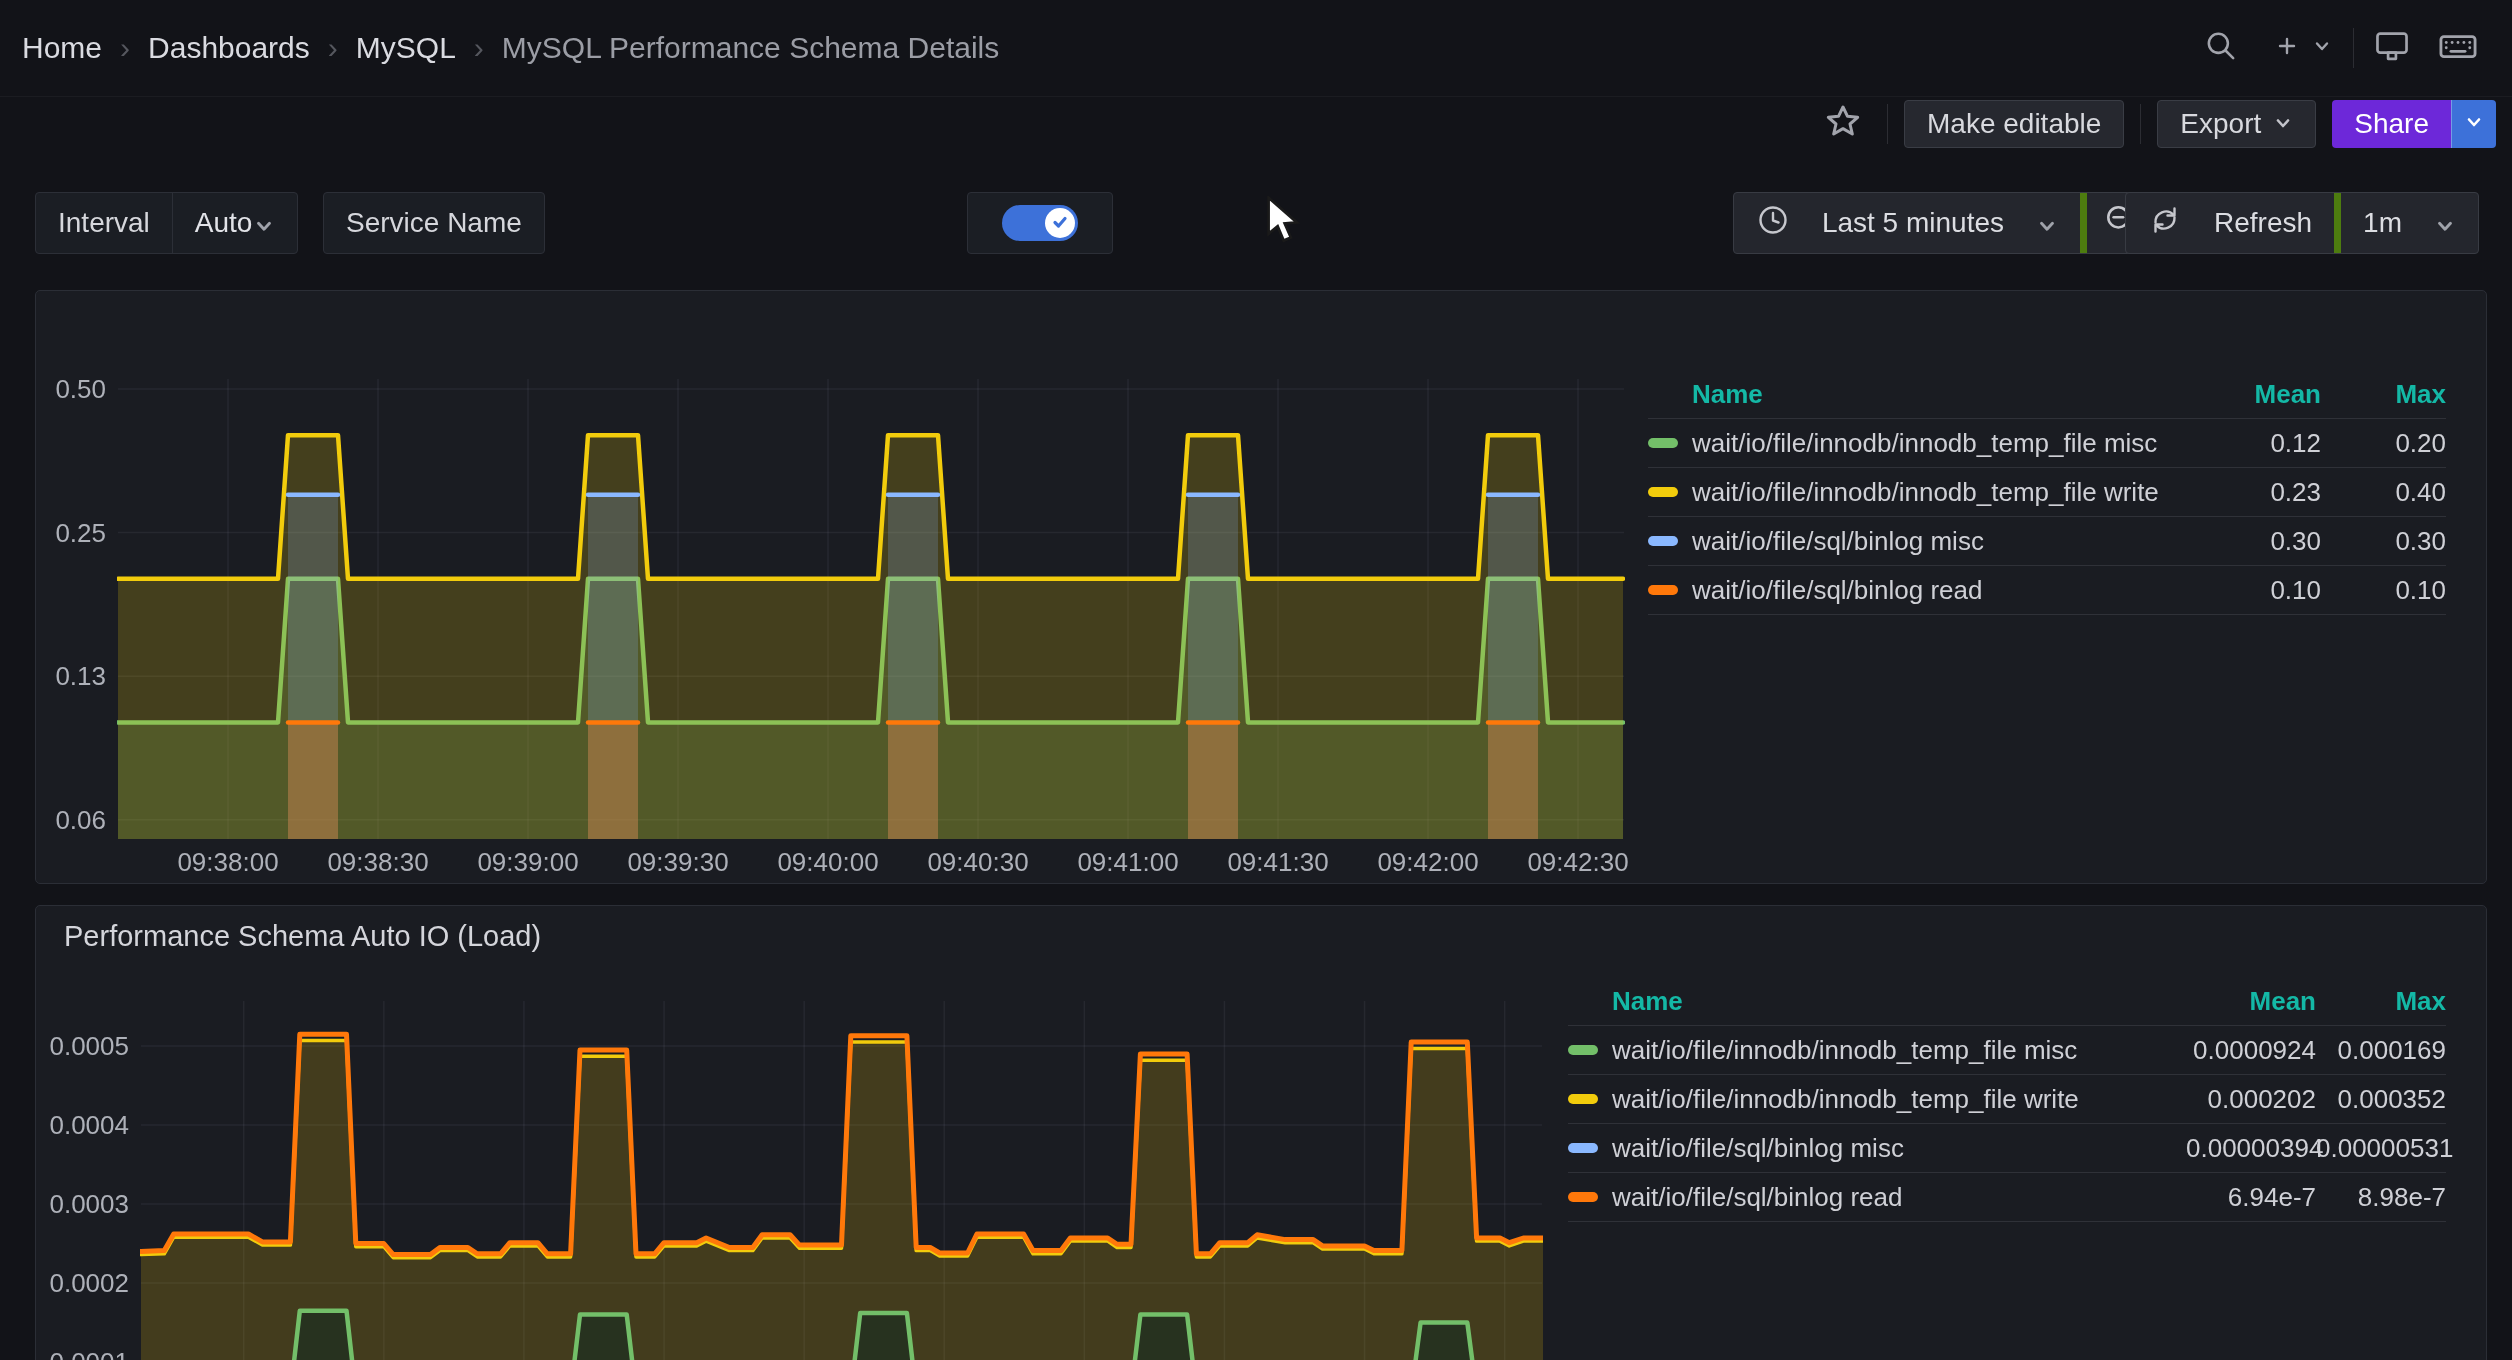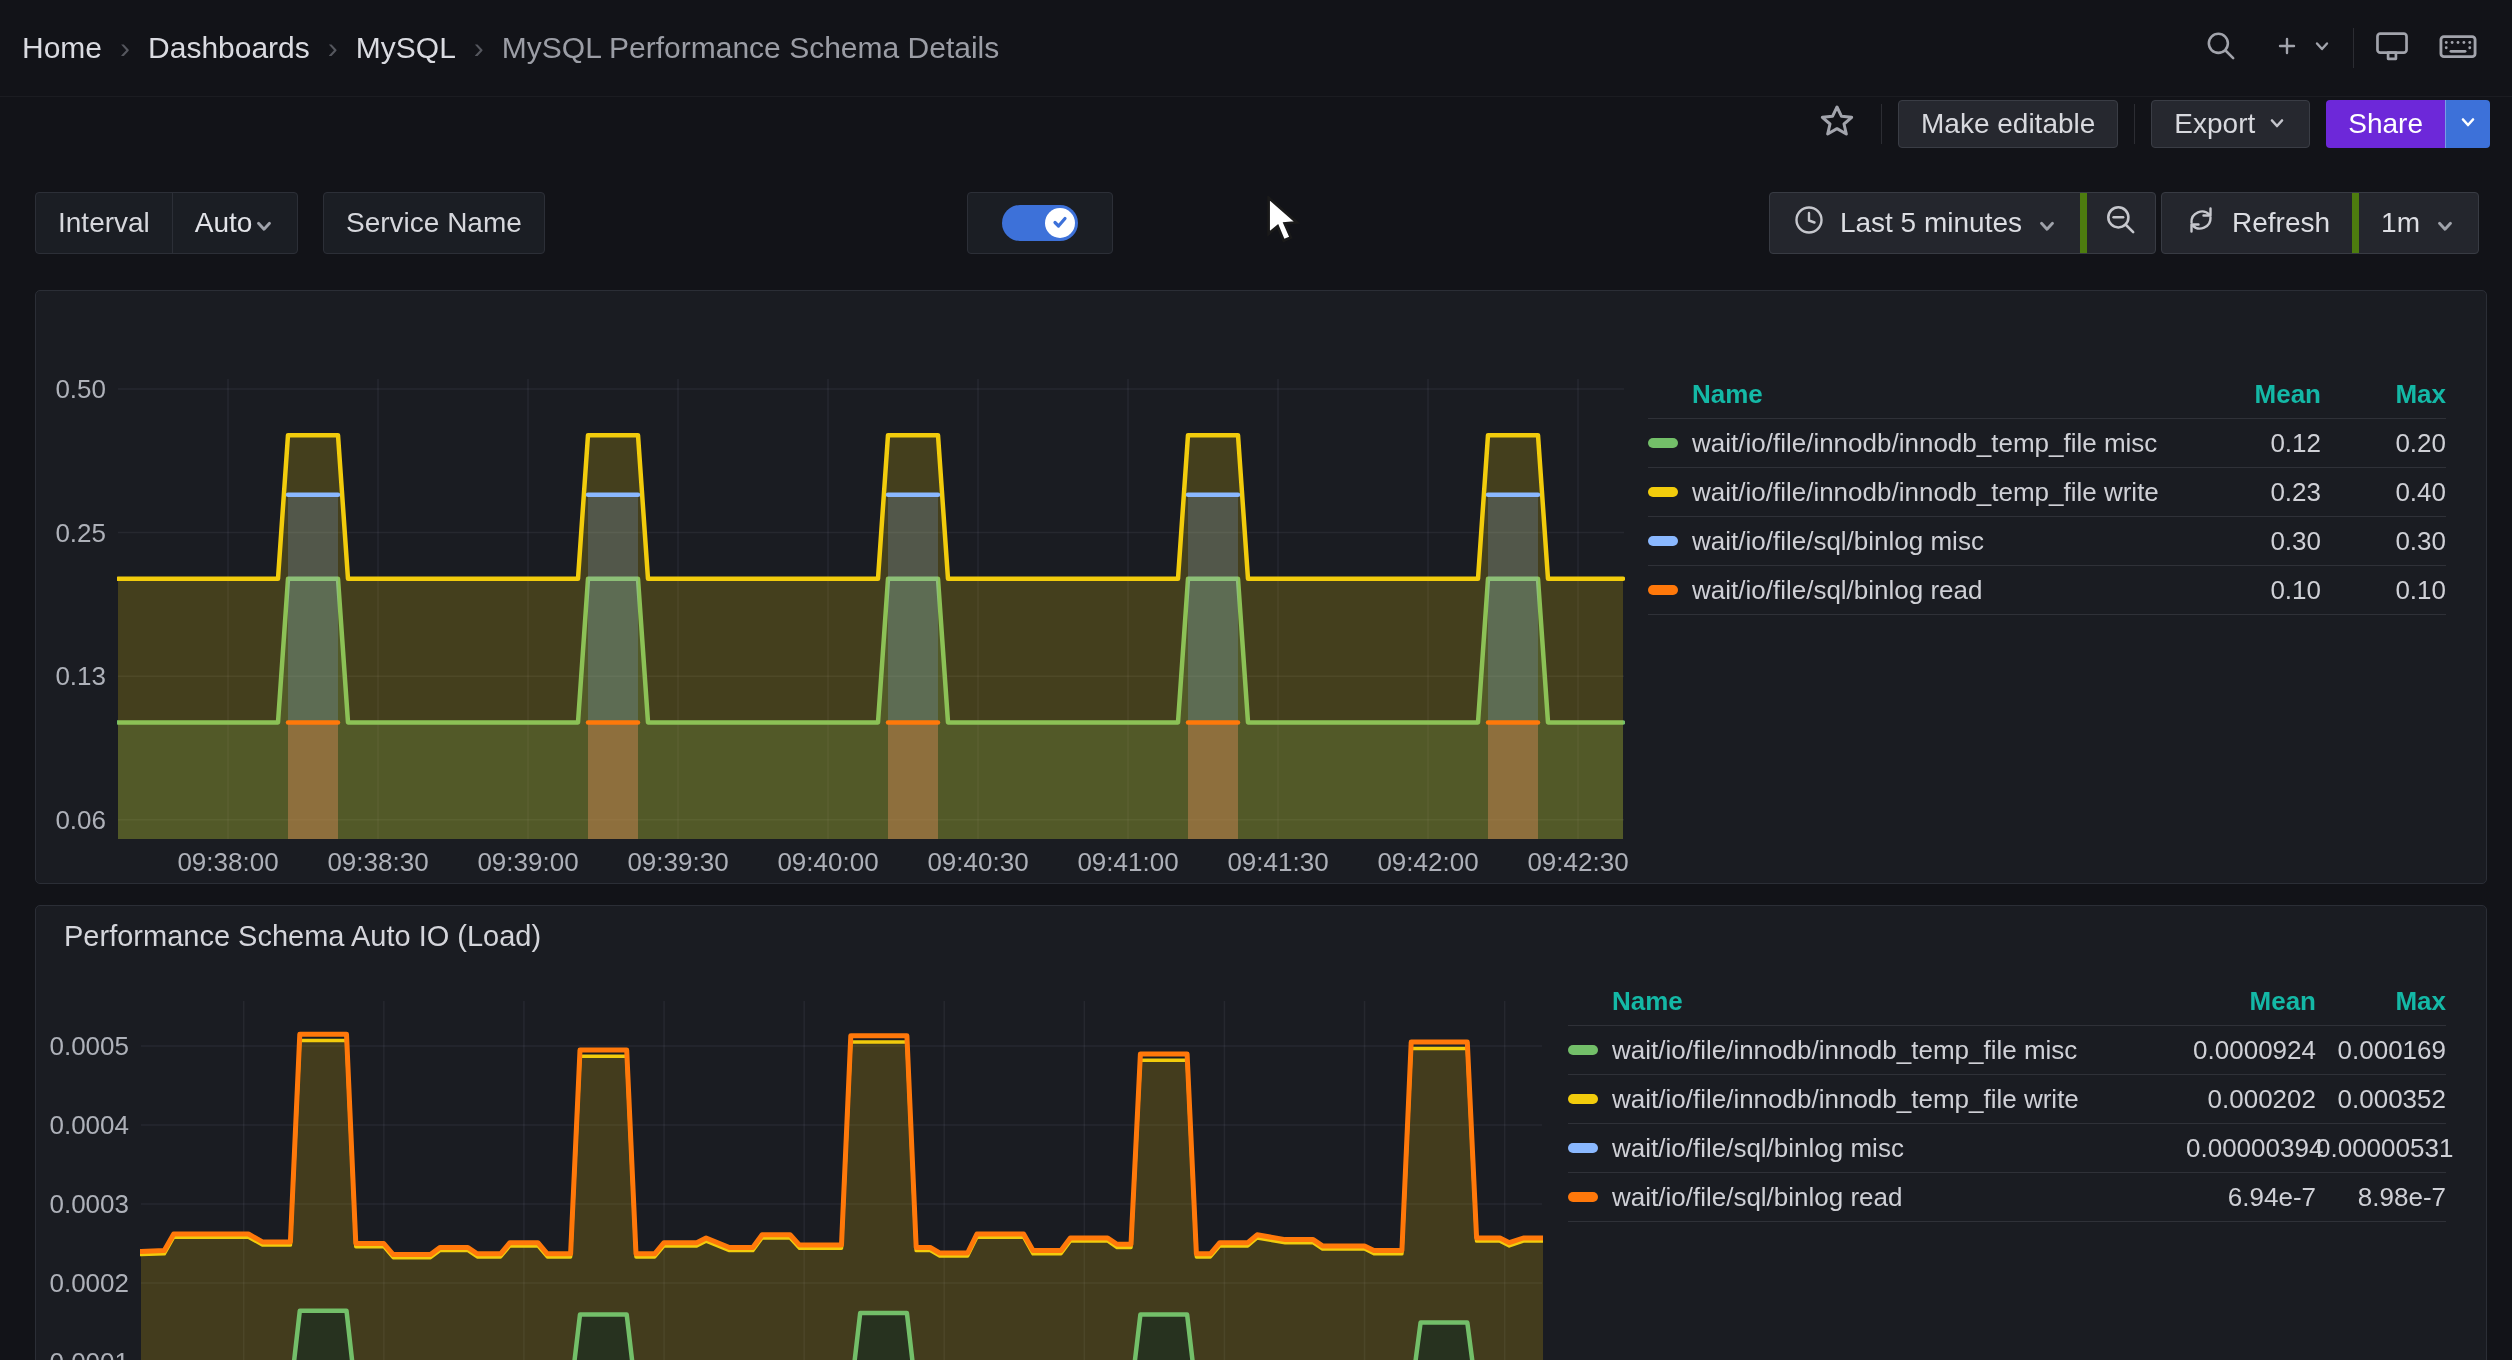--- a/index.html
+++ b/index.html
@@ -10,39 +10,39 @@
     border-bottom:1px solid rgba(204,204,220,0.05);}
   #breadcrumb{display:flex;align-items:center;gap:18px;margin-left:22px;font-size:30px;}
   .crumb{color:#DADBE1;font-weight:500;text-decoration:none;cursor:pointer;}
   .crumb-last{color:#9B9DA5;font-weight:400;}
   .crumb-sep{color:#55575E;font-size:30px;}
   #topnav-right{position:absolute;right:26px;top:0;height:96px;display:flex;align-items:center;gap:10px;}
   .icon-btn{width:56px;height:56px;display:flex;align-items:center;justify-content:center;border-radius:6px;cursor:pointer;}
   .icon-btn svg{stroke:#A2A4AC;fill:none;stroke-width:2.4;stroke-linecap:round;stroke-linejoin:round;}
   .vdivider{width:1px;height:40px;background:rgba(204,204,220,0.14);}
   
-  #actions{left:0;top:96px;width:2512px;height:56px;display:flex;align-items:center;justify-content:flex-end;gap:16px;padding-right:22px;box-sizing:border-box;}
+  #actions{left:0;top:96px;width:2512px;height:56px;display:flex;align-items:center;justify-content:flex-end;gap:16px;padding-right:16px;box-sizing:border-box;}
   .btn{height:48px;display:flex;align-items:center;gap:12px;padding:0 22px;background:#26282F;
     border:1px solid #3A3D45;border-radius:4px;color:#D8D9DE;font-size:28px;cursor:pointer;box-sizing:border-box;}
   .btn svg{stroke:#C3C4CB;fill:none;stroke-width:2.6;stroke-linecap:round;stroke-linejoin:round;}
   .btn-primary{background:#6d28d9;border:none;color:#FFFFFF;font-weight:400;border-radius:4px 0 0 4px;}
   .btn-primary-caret{background:#3D71D9;border:none;border-left:1px solid rgba(255,255,255,0.3);
     border-radius:0 4px 4px 0;height:48px;width:44px;display:flex;align-items:center;justify-content:center;cursor:pointer;}
   .btn-primary-caret svg{stroke:#fff;fill:none;stroke-width:2.6;stroke-linecap:round;stroke-linejoin:round;}
   
   .ctl-group{position:absolute;top:192px;height:62px;display:flex;align-items:stretch;background:#1B1E24;
     border:1px solid #2C2F37;border-radius:4px;box-sizing:border-box;overflow:visible;}
   .ctl-cell{display:flex;align-items:center;padding:0 22px;font-size:28px;color:#D6D7DC;white-space:nowrap;}
   .ctl-cell + .ctl-cell{border-left:1px solid #2C2F37;}
   .ctl-value{color:#E2E3E8;gap:1px;cursor:pointer;}
   .chev{width:22px;height:22px;}
   .chev svg{stroke:#9FA2AA;fill:none;stroke-width:2.6;stroke-linecap:round;stroke-linejoin:round;}
   .tp{background:#24262D;border:1px solid #383B43;}
   .tp .ctl-cell + .ctl-cell{border-left:7px solid #4d7c0f;}
-  .tp .ctl-cell{color:#DCDDE2;gap:14px;cursor:pointer;}
+  .tp .ctl-cell{color:#DCDDE2;gap:32px;cursor:pointer;}
   .tp svg.tpicon{stroke:#C6C7CD;fill:none;stroke-width:2.4;stroke-linecap:round;stroke-linejoin:round;}
   
   #toggle-cell{width:100px;display:flex;align-items:center;justify-content:center;cursor:pointer;}
   #toggle{width:76px;height:36px;border-radius:18px;background:#3D71D9;position:relative;}
   #toggle-knob{position:absolute;right:3px;top:3px;width:30px;height:30px;border-radius:50%;background:#FFFFFF;
     display:flex;align-items:center;justify-content:center;}
   #toggle-knob svg{stroke:#3D71D9;fill:none;stroke-width:3.2;stroke-linecap:round;stroke-linejoin:round;}
   
   .panel{position:absolute;left:35px;width:2452px;background:#1A1C22;border:1px solid #2B2E36;border-radius:5px;box-sizing:border-box;overflow:hidden;}
   .panel-title{position:absolute;left:28px;top:14px;font-size:29px;font-weight:500;color:#D4D5DB;cursor:pointer;}

